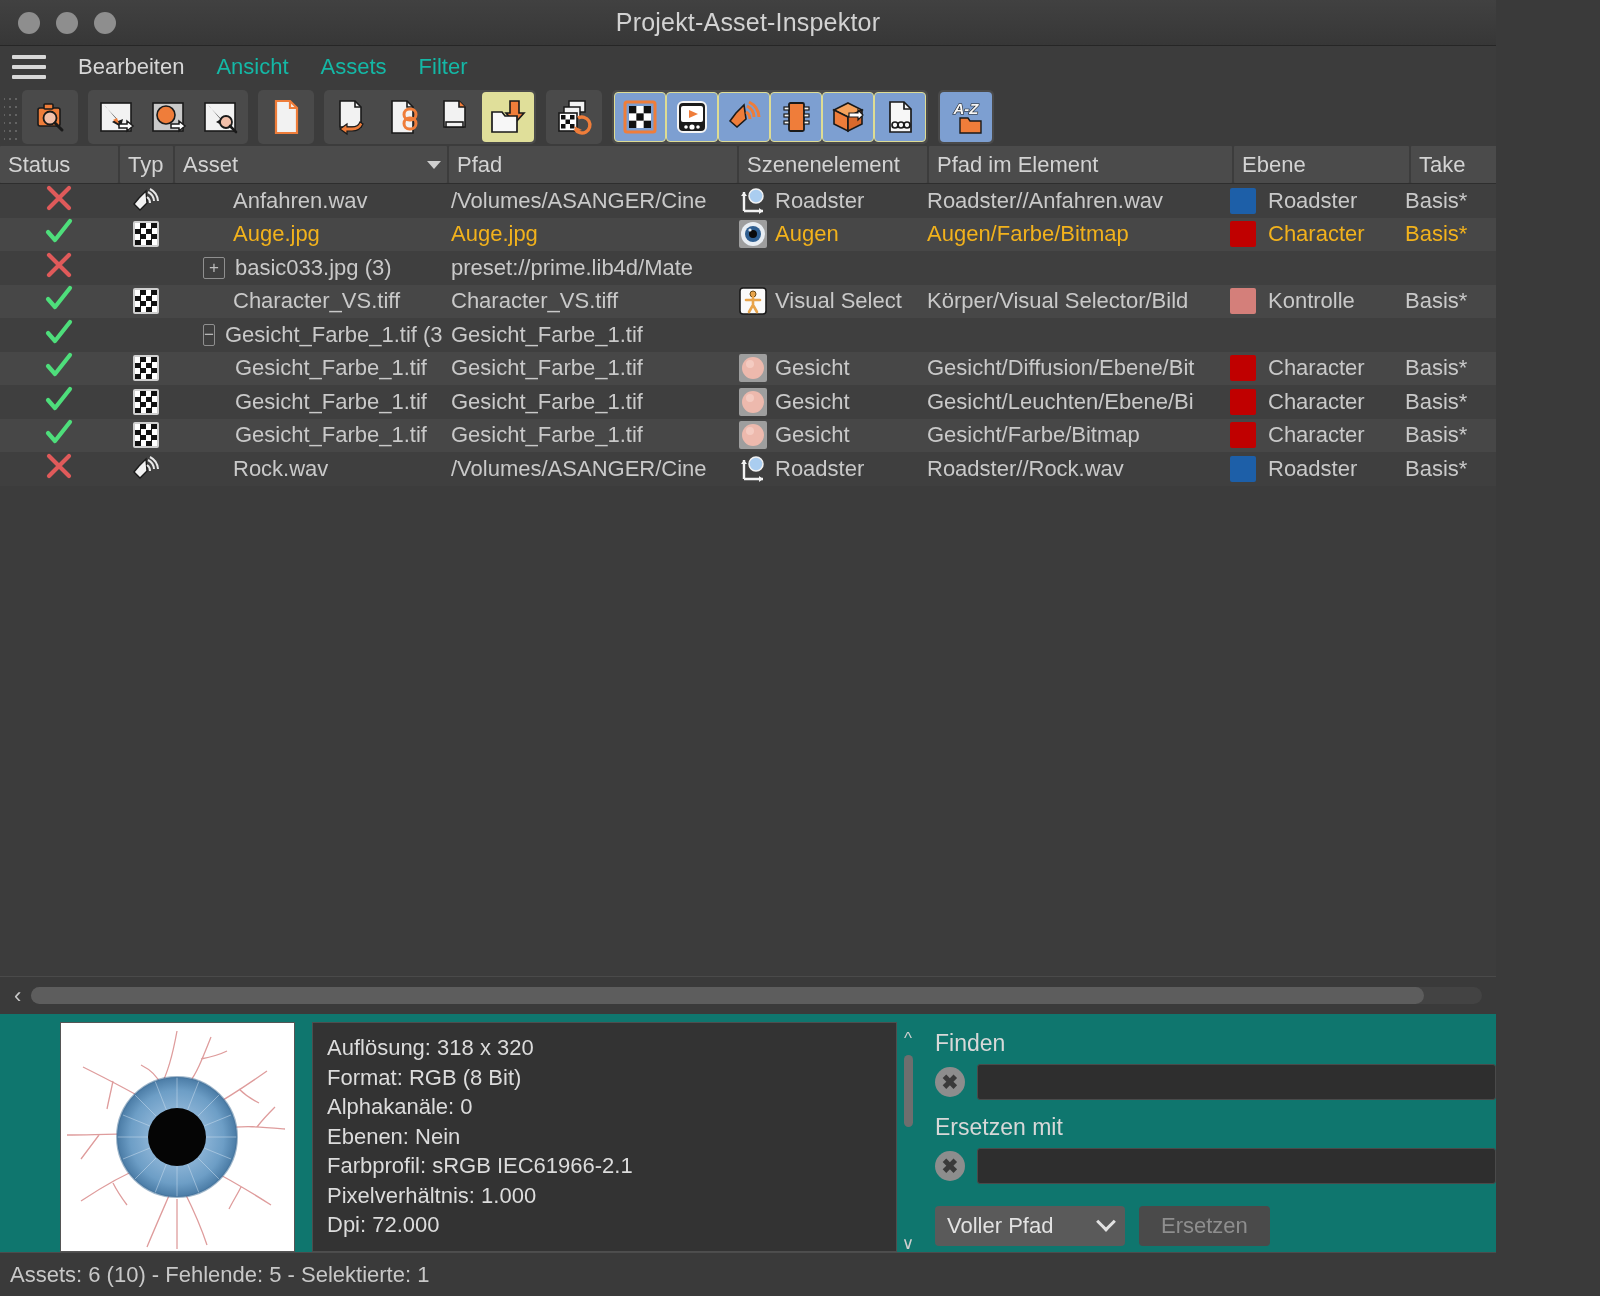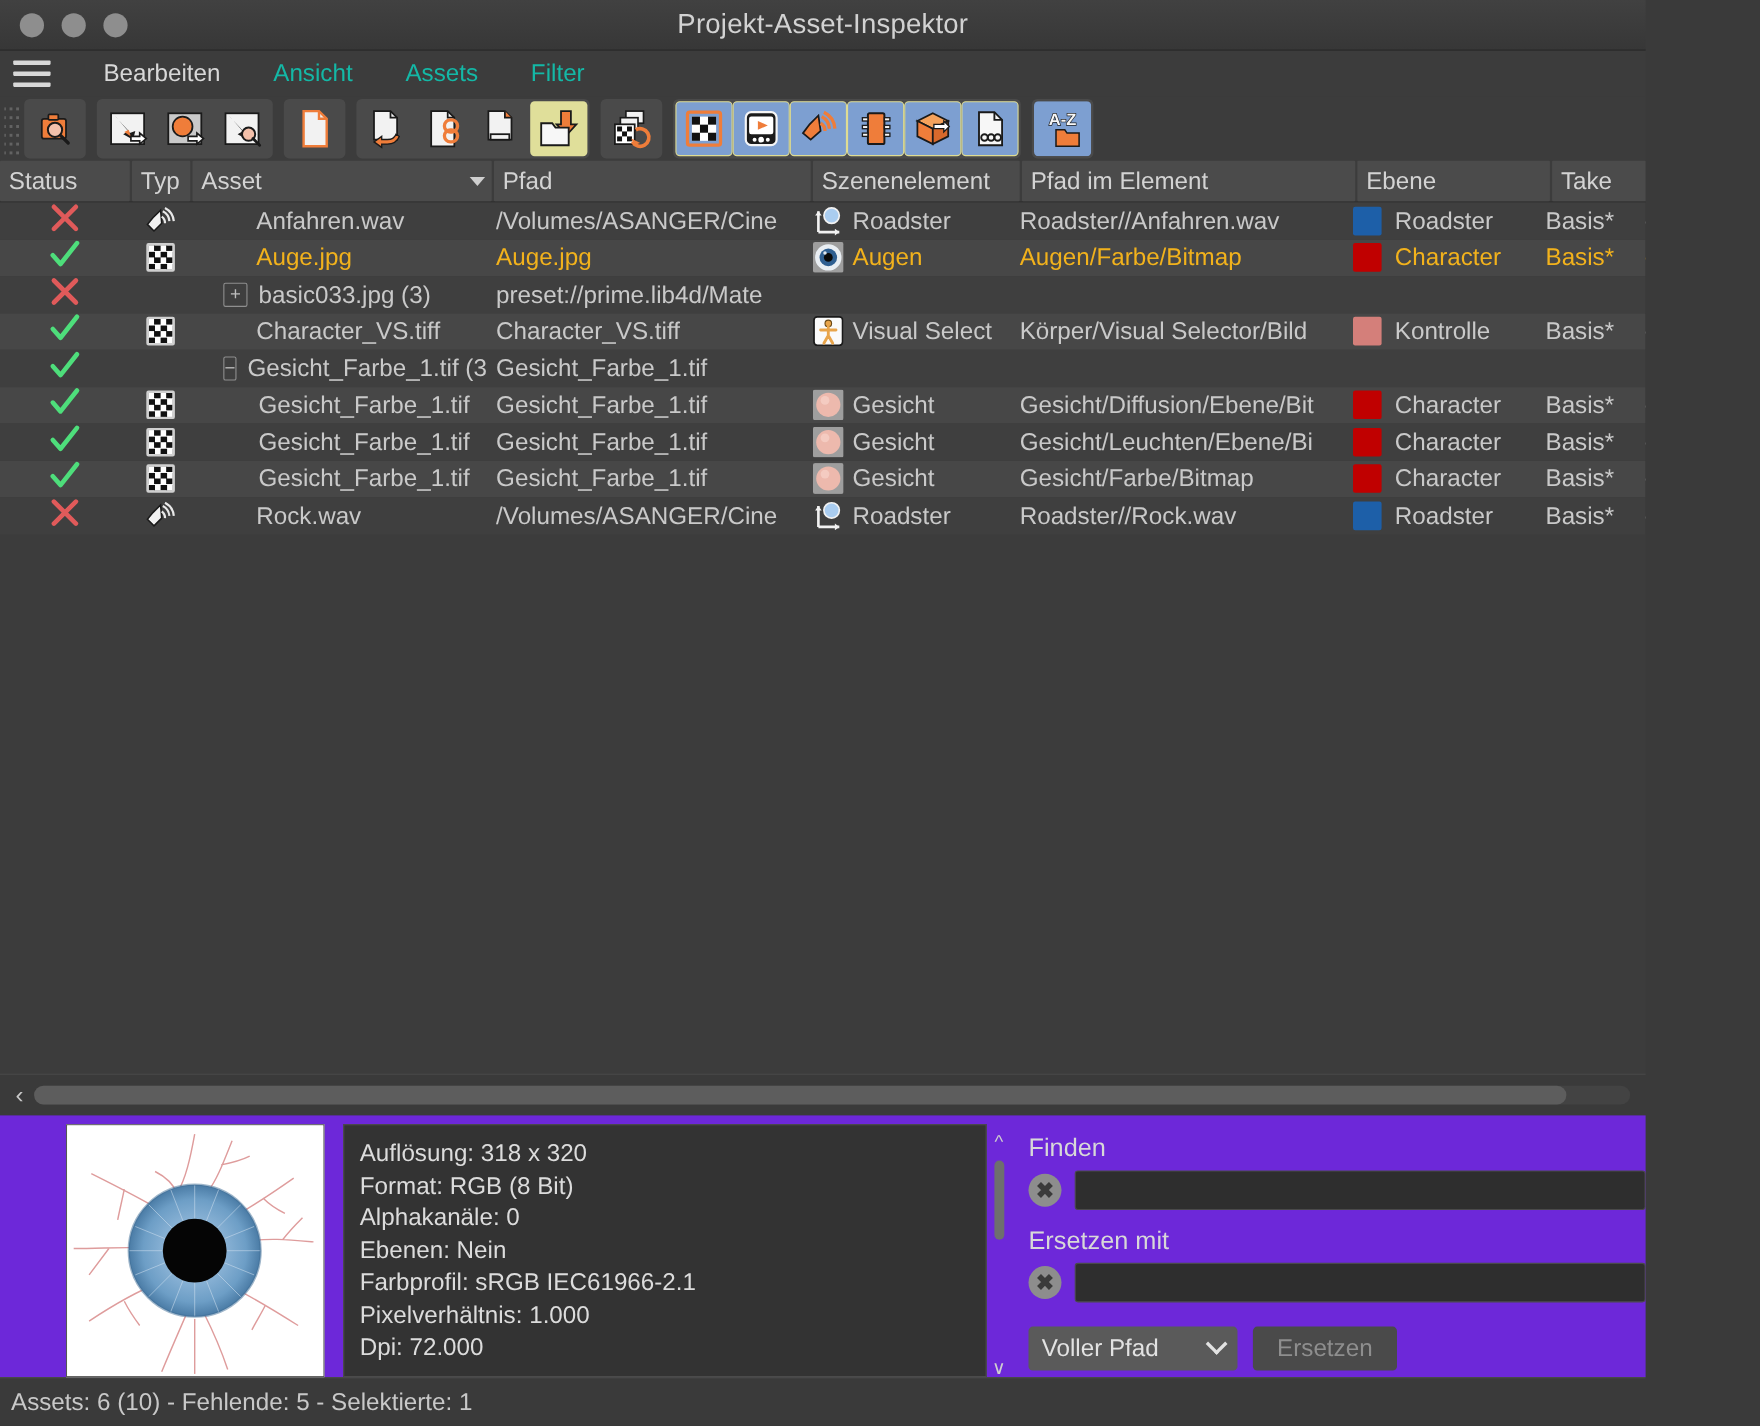--- a/index.html
+++ b/index.html
@@ -21,39 +21,39 @@
   .traffic { display:flex; gap:16px; padding-left:18px; }
   .dot { width:22px; height:22px; border-radius:50%; background:#8e8e8e; }
   .title {
     position:absolute; left:0; right:0; text-align:center;
     color:#d2d2d2; font-size:25px; letter-spacing:.2px;
   }
 
   
   .menubar {
     height: 42px; flex:0 0 42px; display:flex; align-items:center;
-    background:#3c3c3c; padding-left:12px; gap:16px;
+    background:#3c3c3c; padding-left:12px; gap:0;
   }
   .hamburger { width:34px; height:24px; display:flex; flex-direction:column; justify-content:space-between; margin-right:16px; cursor:pointer; }
   .hamburger i { display:block; height:4px; background:#d8d8d8; border-radius:1px; }
   .menuitem { font-size:22px; padding:2px 16px; color:#d8d8d8; cursor:default; white-space:nowrap; }
   .menuitem.accent { color:#14b8a6; }
 
   
   .toolbar {
     height: 58px; flex:0 0 58px; display:flex; align-items:center;
     background:#3c3c3c; padding-left:4px; gap:0;
   }
   .griphandle { width:14px; height:48px; margin-right:4px;
     background-image: radial-gradient(#6a6a6a 1.1px, transparent 1.2px);
     background-size: 6px 8px; background-position: 3px 2px; opacity:.85; }
   .tgroup { display:flex; align-items:center; background:#4a4a4a; border-radius:5px; padding:2px; margin-right:10px; }
   .tbtn {
     width:52px; height:50px; display:flex; align-items:center; justify-content:center;
-    border-radius:4px; cursor:pointer; position:relative;
+    border-radius:4px; cursor:pointer; position:relative;font-style:italic;
   }
   .tbtn.hl { background:#e0df9a; }
   .tbtn.blue { background:#7d9fd1; border:1px solid #dedc93; border-radius:4px; }
   .tbtn.blue.nob { border:1px solid transparent; }
   .tbtn svg { display:block; }
 
   
   .tablewrap { flex:1 1 auto; background:#3c3c3c; display:flex; flex-direction:column; min-height:0; overflow:hidden; }
   .thead { display:flex; height:38px; background:#3c3c3c; border-bottom:1px solid #2e2e2e; }
   .th {
@@ -107,21 +107,21 @@
   .indent2 { padding-left:62px; }
 
   
   .hscroll { flex:0 0 38px; height:38px; background:#3a3a3a; display:flex; align-items:center;
              padding:0 14px; border-top:1px solid #4a4a4a; gap:10px; }
   .hsarrow { color:#c8c8c8; font-size:22px; line-height:1; cursor:pointer; }
   .hstrack { flex:1 1 auto; height:17px; background:#434343; border-radius:9px; position:relative; }
   .hsthumb { position:absolute; left:0; top:0; height:17px; width:96.5%; background:#5d5d5d; border-radius:9px; }
 
   
-  .bottom { flex:0 0 238px; height:238px; display:flex; background:#6d28d9; padding:8px 0 0 0; }
+  .bottom { flex:0 0 238px; height:238px; display:flex; background:#0f766e; padding:8px 0 0 0; }
   .preview { width:300px; flex:0 0 300px; display:flex; align-items:flex-start; justify-content:center; padding-left:55px; }
   .thumb { width:235px; height:230px; background:#fff; border:1px solid #555; overflow:hidden; position:relative; }
   .infobox { flex:0 0 585px; margin-left:12px; background:#333333; border:1px solid #4e4e4e;
              padding:10px 14px; color:#dcdcdc; font-size:22px; line-height:1.345; }
   .vscrollbar { flex:0 0 22px; display:flex; flex-direction:column; align-items:center; padding-top:8px; color:#cfcfcf; }
   .vsarrow { font-size:17px; line-height:1; cursor:pointer; }
   .vstrack { flex:1 1 auto; width:9px; margin:8px 0; background:transparent; position:relative; }
   .vsthumb { position:absolute; left:0; top:0; width:9px; height:42%; background:#6e6e6e; border-radius:5px; }
   .findpanel { flex:1 1 auto; padding:8px 0 0 16px; color:#d8d8d8; }
   .findlabel { font-size:23px; margin-bottom:7px; }

